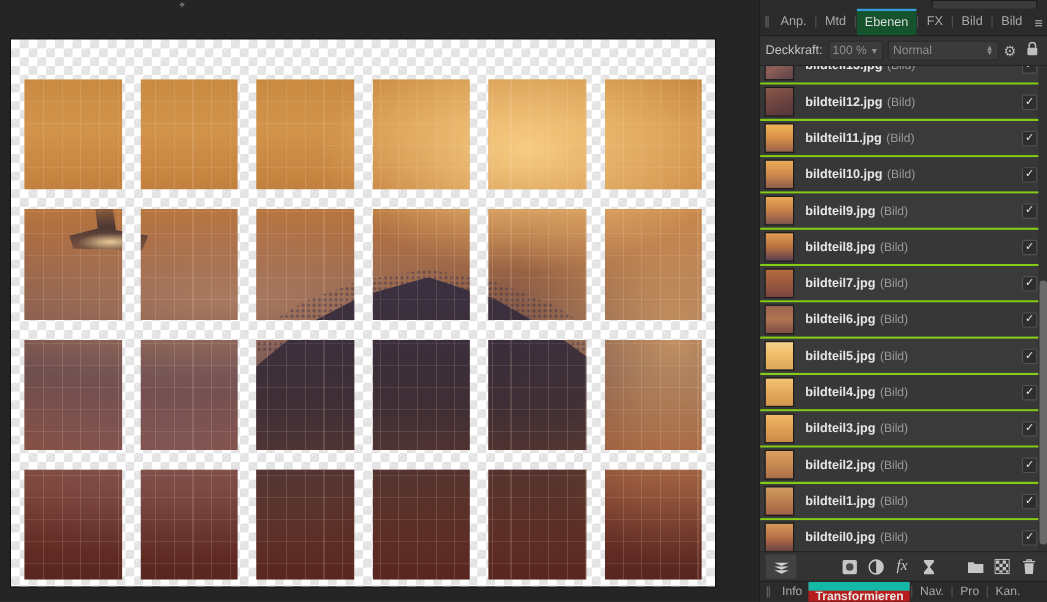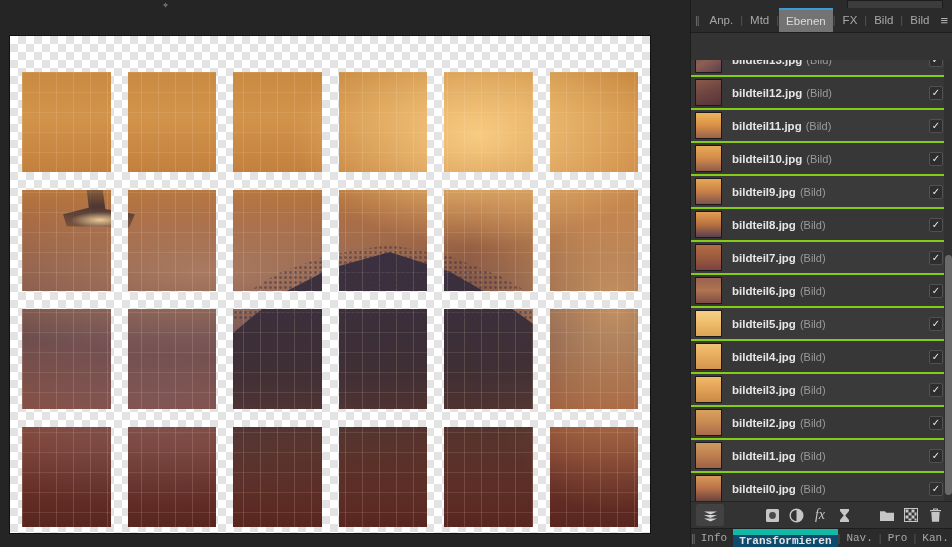--- a/index.html
+++ b/index.html
@@ -126,21 +126,21 @@
   }
   .grip {
     width: 14px; display: flex; align-items: center; justify-content: center;
     color: #6d6d6e; font-size: 11px; letter-spacing: -1px;
   }
   .tab {
     display: flex; align-items: center; padding: 0 7px;
     color: #a8a8a8; font-size: 11.5px; white-space: nowrap;
   }
   .tab.active {
-    background: #737373; color: #dcdcdc;
+    background: #14532d; color: #dcdcdc;
     border-top: 2px solid #3a9bdc;
   }
   .tabsep { display: flex; align-items: center; color: #565657; font-size: 11px; }
   #tab-menu-icon {
     margin-left: auto; display: flex; align-items: center;
     padding: 0 5px 0 4px; color: #b4b4b4; font-size: 13px;
   }
 
   
   #blendrow {
@@ -222,24 +222,24 @@
   }
   .tb-spacer-a { width: 36px; }
   .tb-spacer-b { flex: 1; }
 
   
   #bottom-tabbar {
     position: absolute; left: 0; top: 528px; width: 262px; height: 19px;
     background: #2b2b2c; display: flex; align-items: stretch;
     border-top: 1px solid #1e1e1f;
   }
-  #bottom-tabbar .tab { font-size: 11px; padding: 0 6px; font-family: Liberation Mono, monospace; }
+  #bottom-tabbar .tab { font-size: 11px; padding: 0 6px; }
   #bottom-tabbar .tab.active {
-    background: #0c4a6e; color: #e4e4e4; font-weight: bold;
-    border-top: 6px solid #14b8a6;
+    background: #b91c1c; color: #e4e4e4; font-weight: bold;
+    border-top: 8px solid #14b8a6;
   }
 </style>
 </head>
 <body>
 
 <div id="app">
 
   <div id="canvas-area">
     <div id="cursor-artifact">⌖</div>
 
@@ -405,20 +405,41 @@
           <div class="tabsep">|</div>
           <div class="tab">FX</div>
           <div class="tabsep">|</div>
           <div class="tab">Bild</div>
           <div class="tabsep">|</div>
           <div class="tab">Bild</div>
         </div>
       <div id="tab-menu-icon">≡</div>
     </div>
 
+    <div id="blendrow">
+      <span id="opacity-label">Deckkraft:</span>
+      <div id="opacity-field">
+        <span id="opacity-value">100 %</span>
+        <span id="opacity-caret">▼</span>
+      </div>
+      <div id="blend-field">
+        <span id="blend-value">Normal</span>
+        <span id="blend-stepper">
+          <span>▲</span>
+          <span>▼</span>
+        </span>
+      </div>
+      <span class="hdr-icon">⚙</span>
+      <span class="hdr-icon">
+        <svg width="11" height="13" viewBox="0 0 11 13">
+          <path d="M2.6 5.5V3.6a2.9 2.9 0 0 1 5.8 0v1.9" fill="none" stroke="#c0c0c0" stroke-width="1.3"></path>
+          <rect x="1" y="5.4" width="9" height="6.8" rx="1" fill="#c0c0c0"></rect>
+        </svg>
+      </span>
+    </div>
 
     <div id="layers-list">
       <div id="rows-host">
           <div class="layer-row" style="margin-top: -16px;">
             <div class="layer-thumb" style="background-image: linear-gradient(150deg, rgb(106, 74, 82), rgb(141, 95, 85), rgb(92, 63, 74));"></div>
             <div class="layer-name">bildteil13.jpg<span class="layer-kind">(Bild)</span></div>
             <div class="layer-check">✓</div>
           </div>
           <div class="layer-row">
             <div class="layer-thumb" style="background-image: linear-gradient(160deg, rgb(138, 90, 74), rgb(109, 68, 64), rgb(84, 52, 58));"></div>

